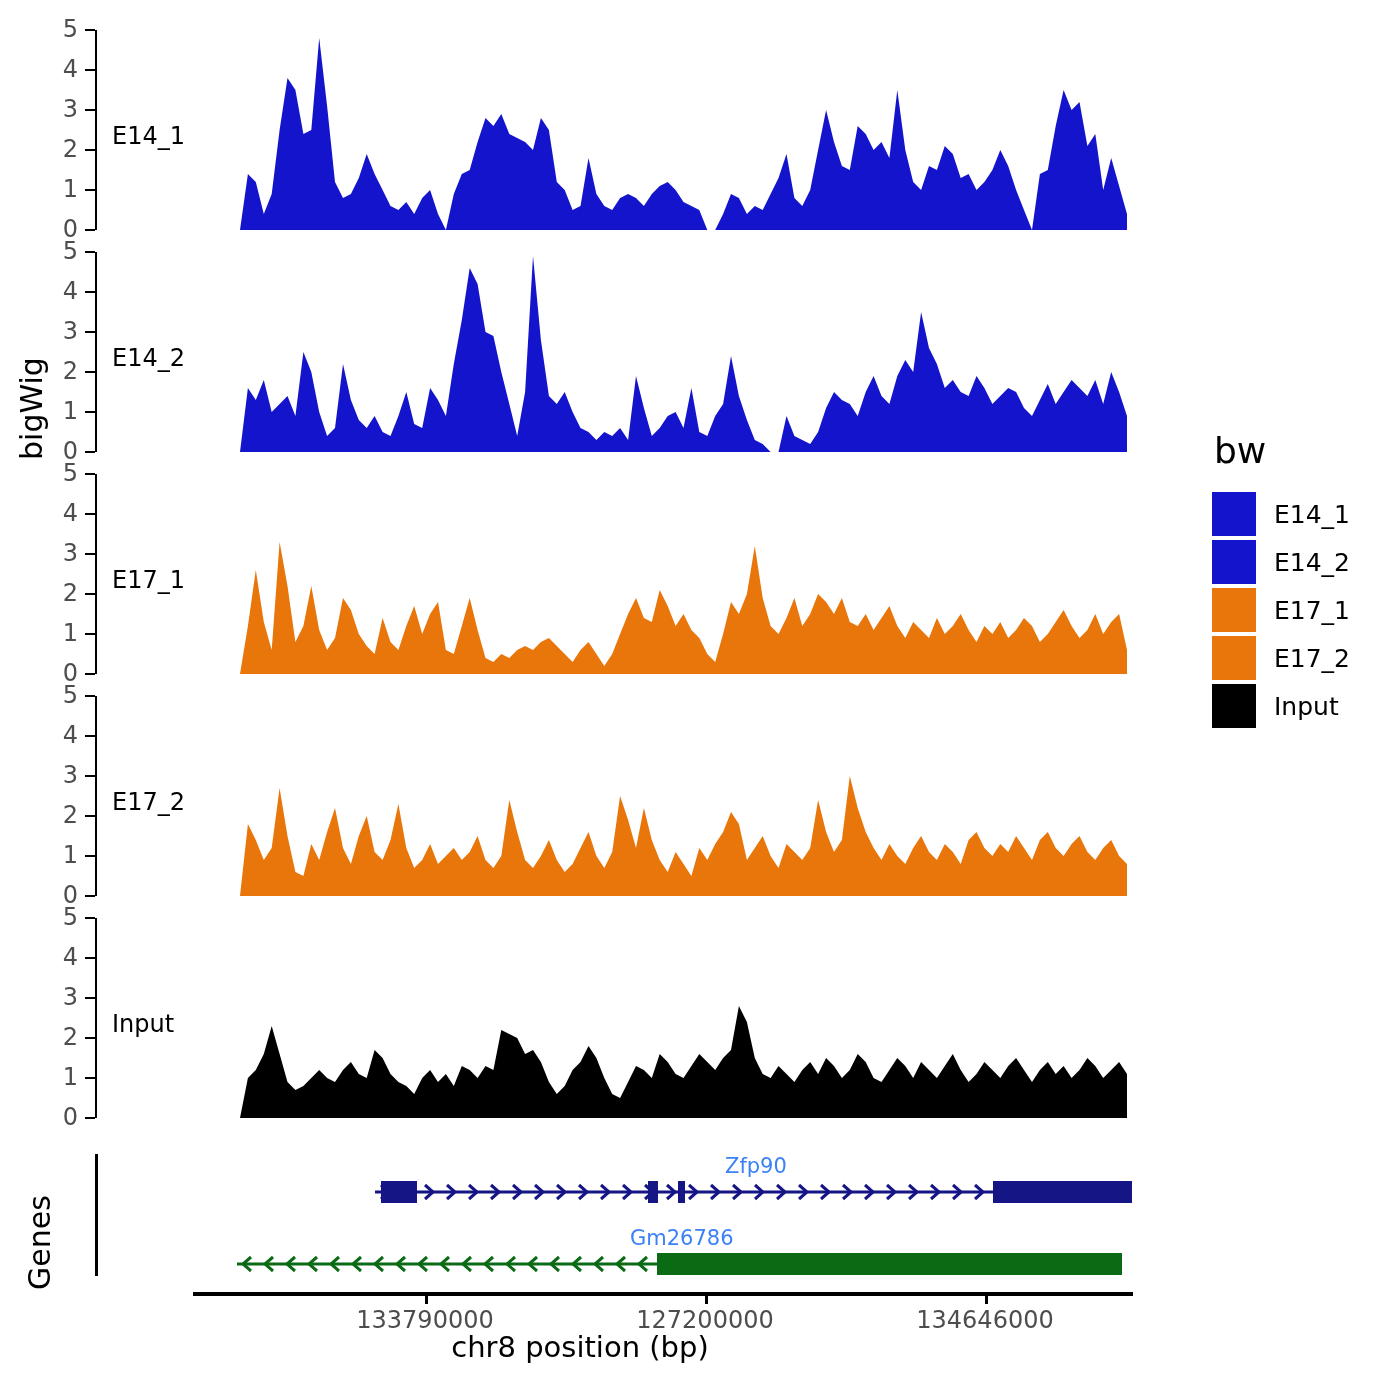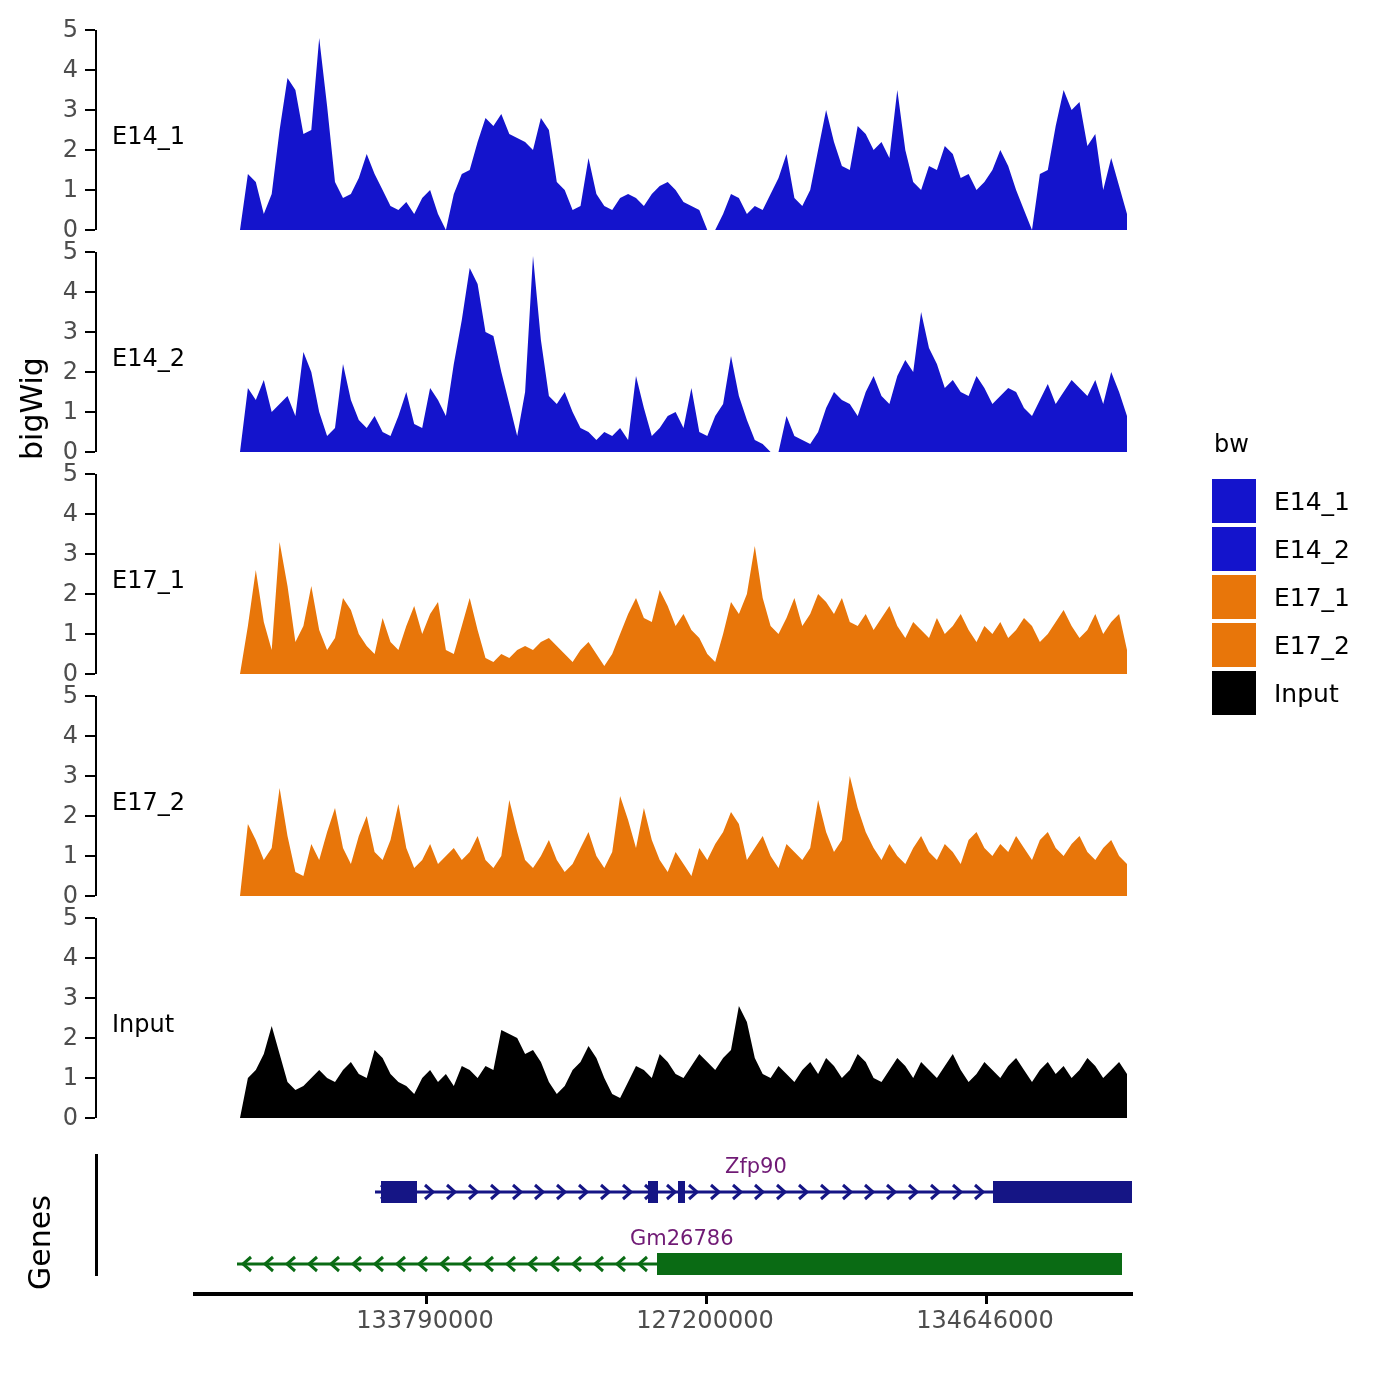--- a/index.html
+++ b/index.html
@@ -50,35 +50,35 @@
   .track-plot svg{display:block;width:100%;height:100%;}
 
   
   #genes-panel{position:absolute;left:0;top:1150px;width:1160px;height:155px;}
   #genes-panel .gaxis{
     position:absolute;left:95px;top:4px;width:3px;height:122px;background:#000;
   }
   .gene-row{position:absolute;left:97px;right:0;height:40px;}
   .gene-row svg{display:block;width:100%;height:100%;overflow:visible;}
   .gene-label{
-    position:absolute;font-size:21px;color:#701a75;white-space:nowrap;
+    position:absolute;font-size:21px;color:#3b82f6;white-space:nowrap;
   }
 
   
   #xaxis{position:absolute;left:0;top:1292px;width:1160px;height:40px;}
   #xaxis .xline{position:absolute;left:193px;width:940px;height:4px;top:0;background:#000;}
   #xaxis .xtick{position:absolute;top:0px;width:3px;height:12px;background:#000;}
   #xaxis .xticklab{
     position:absolute;top:14px;font-size:24px;color:#4d4d4d;
     transform:translateX(-50%);white-space:nowrap;
   }
 
   
   #legend{position:absolute;left:1212px;top:430px;width:180px;}
-  .legend-title{font-size:24px;color:#000;margin:0 0 20px 2px;}
+  .legend-title{font-size:36px;color:#000;margin:0 0 20px 2px;}
   .legend-item{display:flex;align-items:center;height:46px;margin-bottom:2px;}
   .legend-swatch{width:44px;height:44px;flex:0 0 44px;}
   .legend-text{margin-left:18px;font-size:25px;color:#000;}
 </style>
 </head>
 <body>
 
 <div id="root">
 
   <div class="ylab-bigwig">bigWig</div>
@@ -272,20 +272,21 @@
   <div id="xaxis">
       <div class="xline"></div>
       <div class="xtick" style="left: 425px;"></div>
       <div class="xticklab" style="left: 425px;">133790000</div>
       <div class="xtick" style="left: 705px;"></div>
       <div class="xticklab" style="left: 705px;">127200000</div>
       <div class="xtick" style="left: 985px;"></div>
       <div class="xticklab" style="left: 985px;">134646000</div>
     </div>
 
+  <div class="xlab">chr8 position (bp)</div>
 
   <div id="legend">
     <div class="legend-title">bw</div>
     <div id="legend-items">
         <div class="legend-item">
           <div class="legend-swatch" style="background: rgb(20, 20, 204);"></div>
           <div class="legend-text">E14_1</div>
         </div>
         <div class="legend-item">
           <div class="legend-swatch" style="background: rgb(20, 20, 204);"></div>

